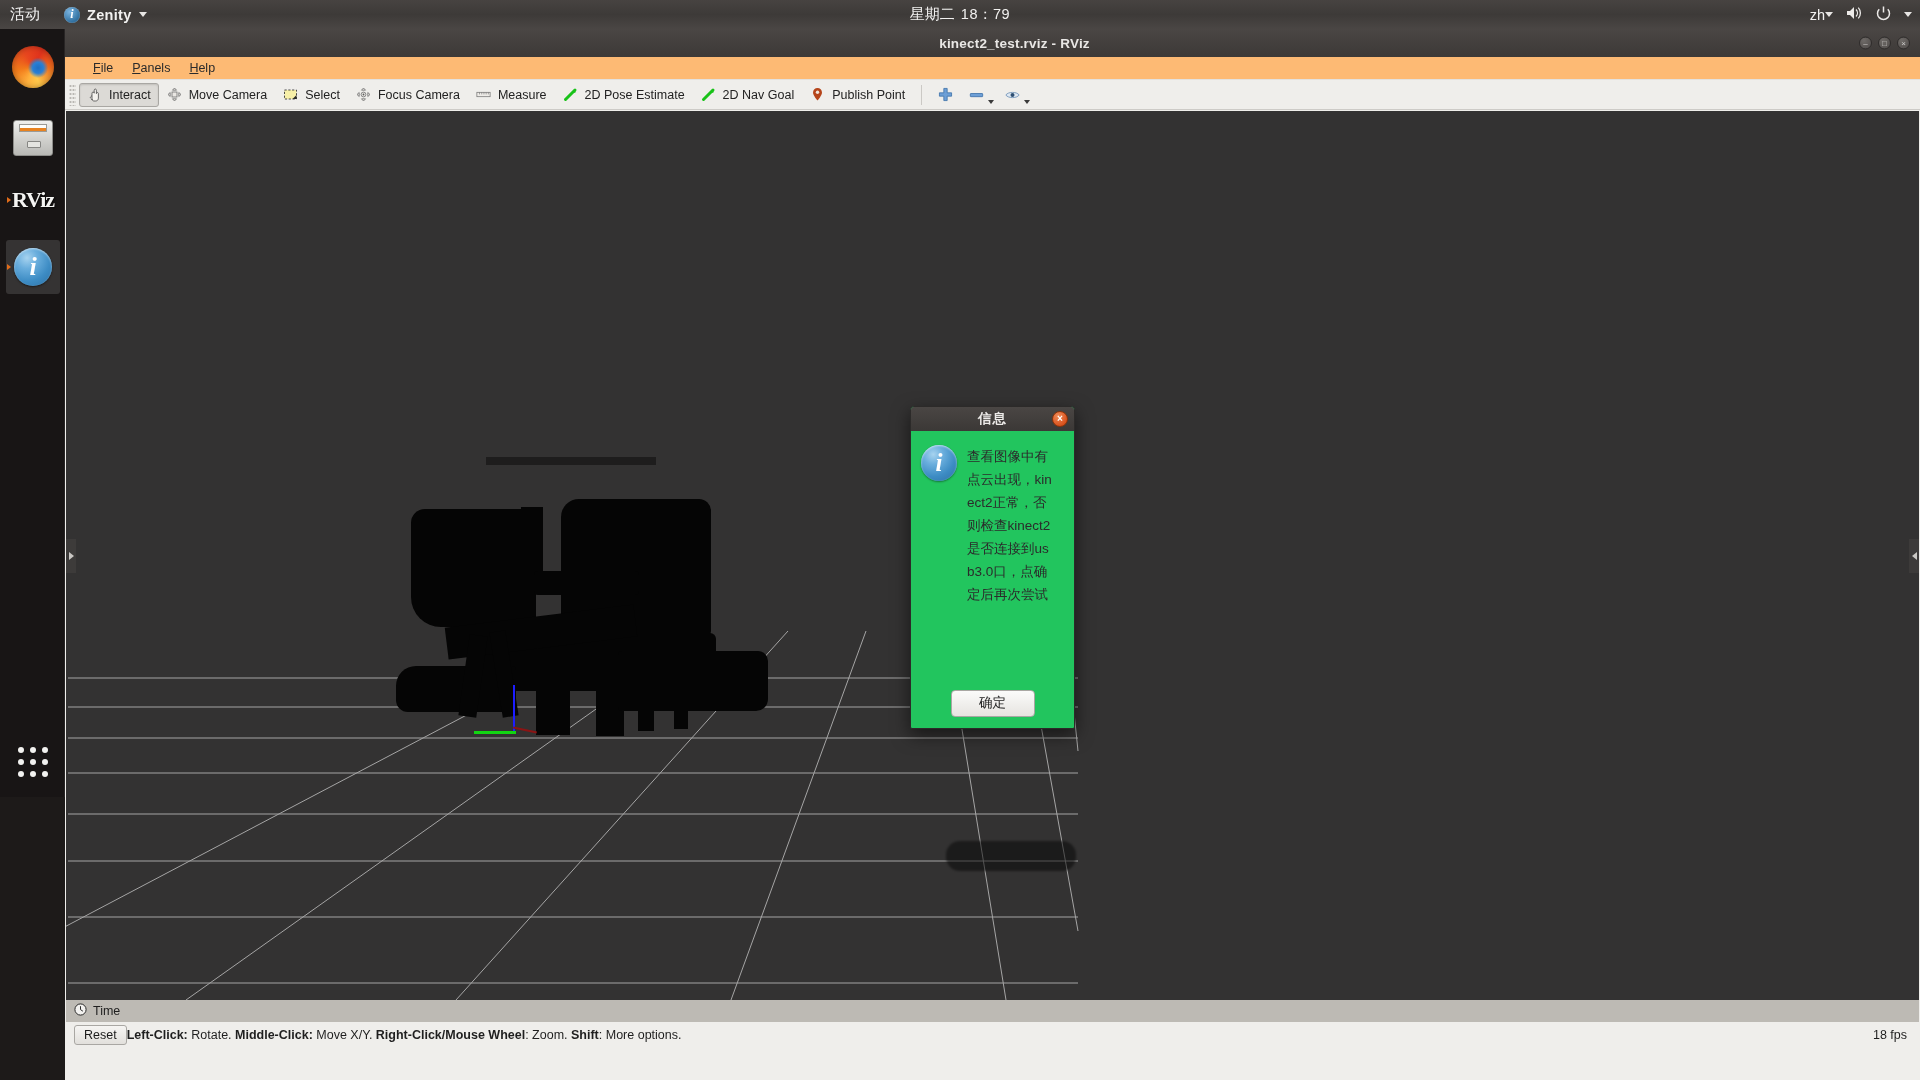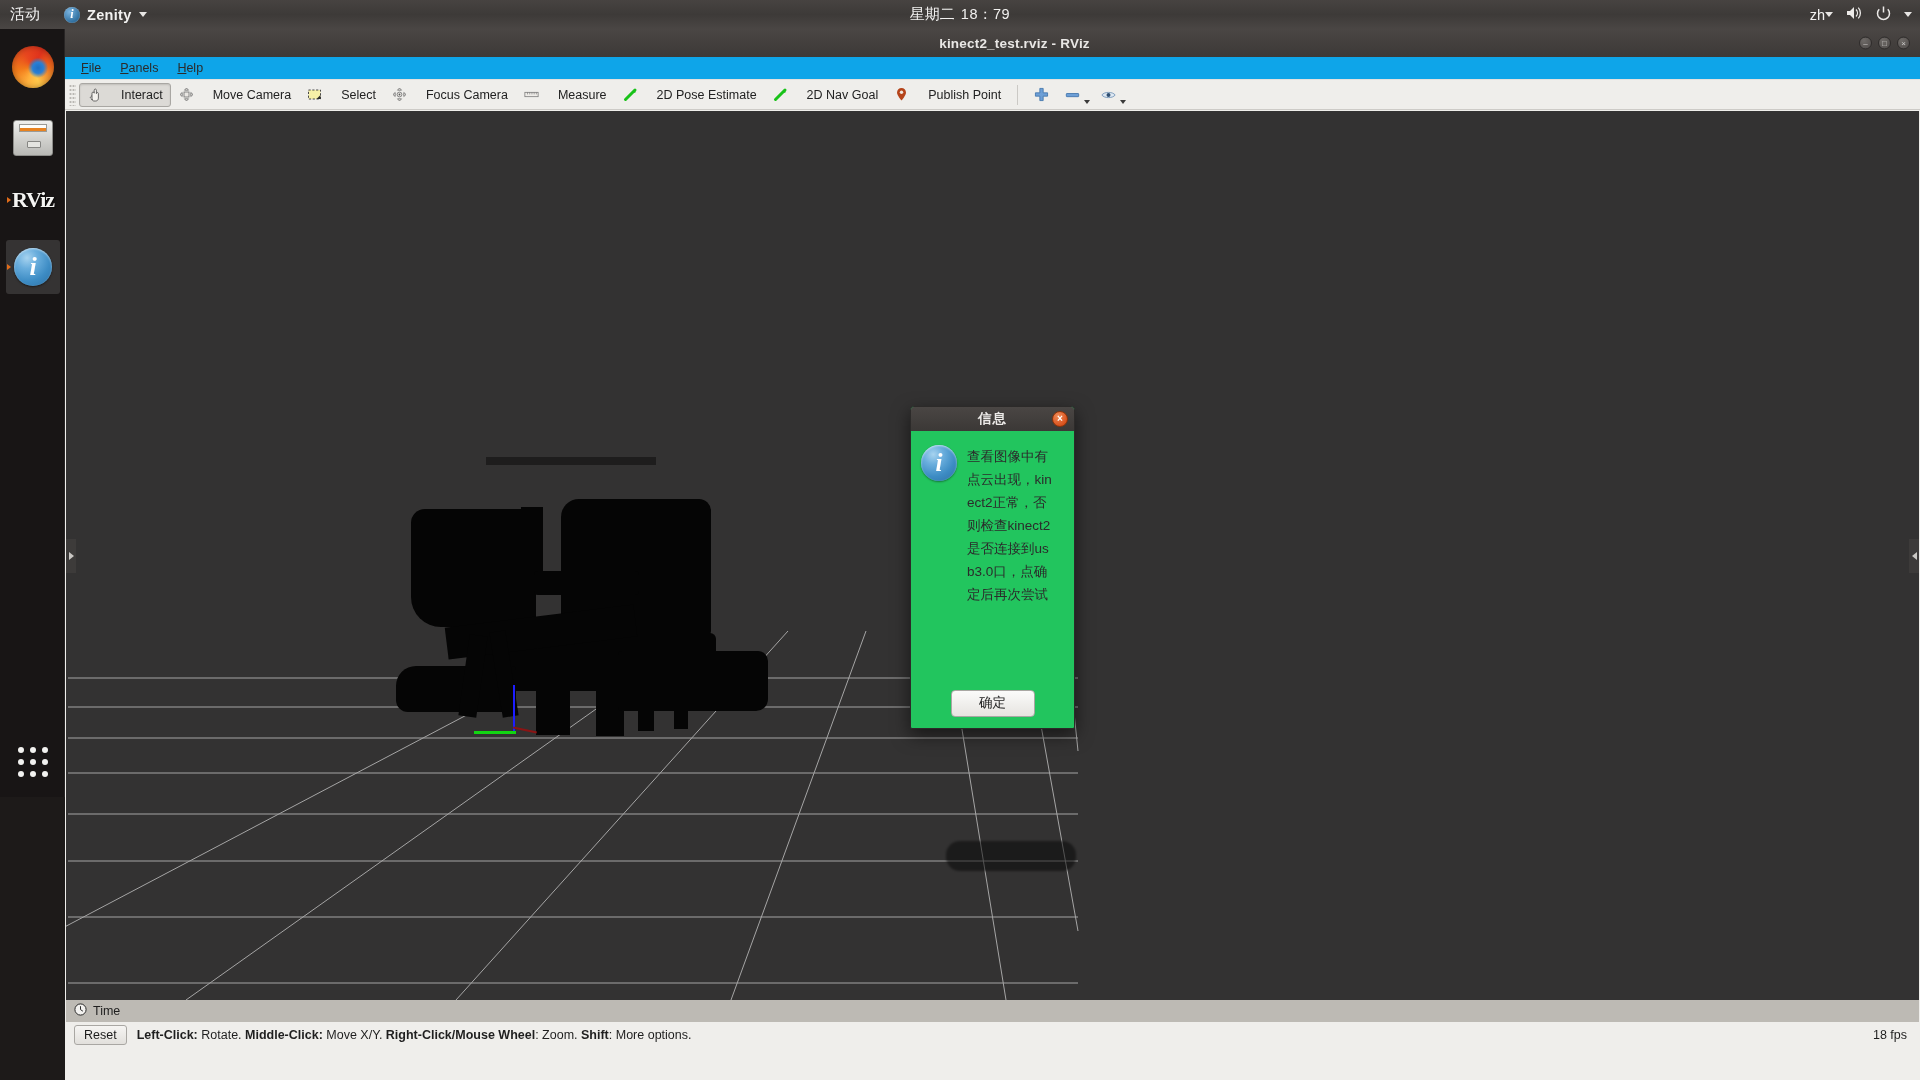--- a/index.html
+++ b/index.html
@@ -106,32 +106,32 @@
   #rviz-title { color:#e9e7e5; font-size:13.5px; font-weight:bold; letter-spacing:.2px;margin-left:44px; }
   #win-btns { position:absolute; right:10px; top:50%; transform:translateY(-50%);
     display:flex; gap:6px; align-items:center; }
   .wbtn{ width:13px; height:13px; border-radius:50%;
     background: radial-gradient(circle at 35% 30%,#6e6a67,#4f4b49);
     border:1px solid #2f2c2b; position:relative; }
   .wbtn span{ position:absolute; left:50%; top:50%; transform:translate(-50%,-50%);
     color:#cfcdcb; font-size:8px; line-height:1; }
 
   
-  #menubar{ height:23px; background:#0ea5e9; display:flex; align-items:center;
-    padding-left:8px; gap:3px; border-bottom:1px solid #e3e1de; }
+  #menubar{ height:23px; background:#fdba74; display:flex; align-items:center;
+    padding-left:20px; gap:3px; border-bottom:1px solid #e3e1de; }
   .menu-item{ font-size:12.5px; color:#2b2b2b; padding:2px 8px; border-radius:2px; }
   .menu-item u{ text-decoration: underline; }
 
   
   #toolbar{ height:30px; background:#efeeeb; display:flex; align-items:center;
     padding-left:4px; border-bottom:1px solid #cdcbc7; }
   .grip{ width:7px; height:22px; margin-right:3px;
     background-image: radial-gradient(circle, #b9b7b3 1px, transparent 1.2px);
     background-size: 3px 4px; }
-  .tbtn{ display:flex; align-items:center; gap:19px; height:24px;
+  .tbtn{ display:flex; align-items:center; gap:7px; height:24px;
     padding:0 7px; font-size:12.5px; color:#222; border:1px solid transparent;
     border-radius:3px; white-space:nowrap; }
   .tbtn.pressed{ background:#dcdad6; border:1px solid #a9a7a3;
     box-shadow: inset 0 1px 2px rgba(0,0,0,.13); }
   .tb-sep{ width:1px; height:20px; background:#cbc9c5; margin:0 8px; }
   .icn{ width:15px; height:15px; display:flex; align-items:center; justify-content:center; }
   .with-arrow{ position:relative; padding-right:12px; }
   .with-arrow::after{ content:""; position:absolute; right:2px; bottom:2px;
     width:0;height:0;border-left:3.5px solid transparent;border-right:3.5px solid transparent;
     border-top:4px solid #3a3a3a; }
@@ -162,21 +162,21 @@
   #time-header .lbl{ font-size:12.5px; color:#1f1f1f; }
   #time-fields{ height:32px; display:flex; align-items:center; padding-left:8px; gap:8px;
     position:relative; }
   .fld-label{ font-size:12.5px; color:#1f1f1f; white-space:nowrap; }
   .fld{ height:22px; background:#fff; border:1px solid #a9a7a3; border-radius:2px;
     font-size:12.5px; color:#111; padding:0 5px; display:flex; align-items:center;
     width:108px; }
   #experimental{ position:absolute; right:60px; display:flex; align-items:center; gap:6px; }
   .chk{ width:13px; height:13px; background:#fff; border:1px solid #8e8c88; border-radius:2px; }
 
-  #statusbar{ height:25px; display:flex; align-items:center; padding-left:8px; gap:10px;
+  #statusbar{ height:25px; display:flex; align-items:center; padding-left:8px; 
     position:relative; }
   #reset-btn{ height:20px; padding:0 9px; font-size:12.5px; color:#1b1b1b;
     background:linear-gradient(to bottom,#f6f5f3,#e2e0dc); border:1px solid #a9a7a3;
     border-radius:3px; display:flex; align-items:center; }
   #hint{ font-size:12.5px; color:#1f1f1f; }
   #hint b{ font-weight:bold; }
   #fps{ position:absolute; right:12px; font-size:12.5px; color:#1f1f1f; }
 
   
   #dialog{ position:absolute; left:910px; top:406px; width:165px; height:323px;

